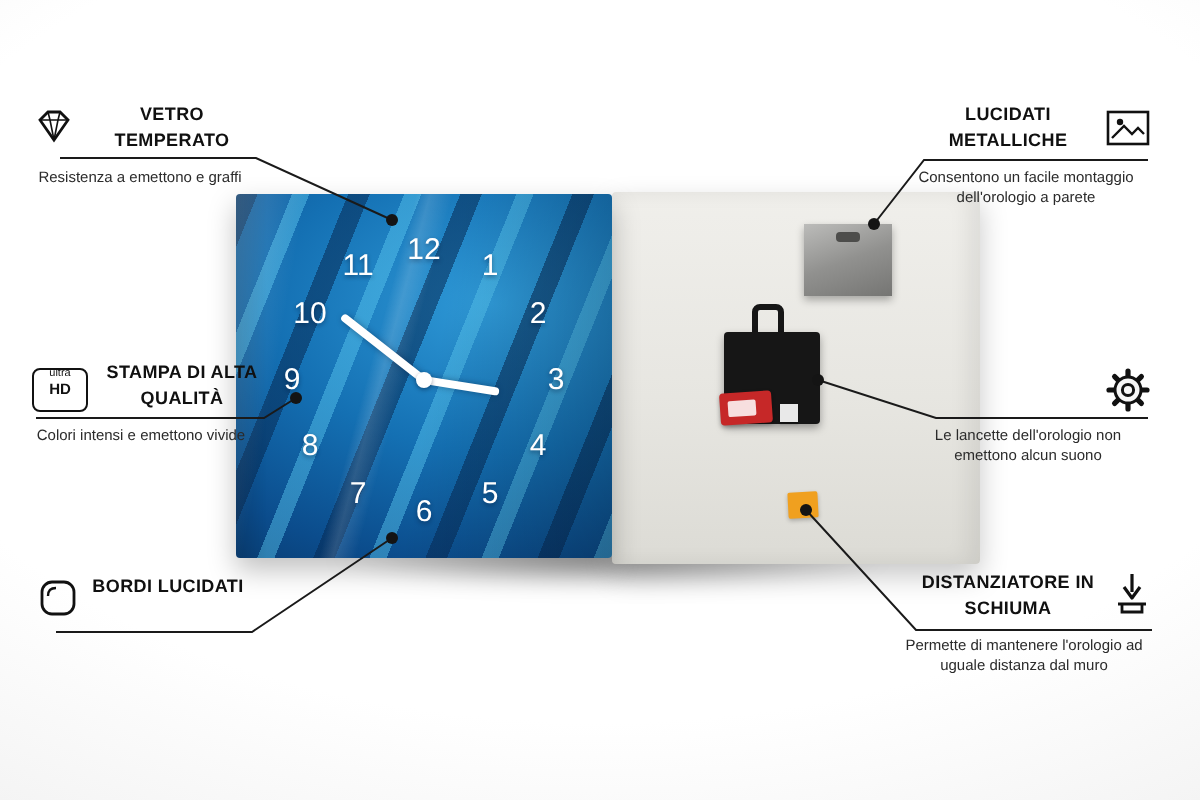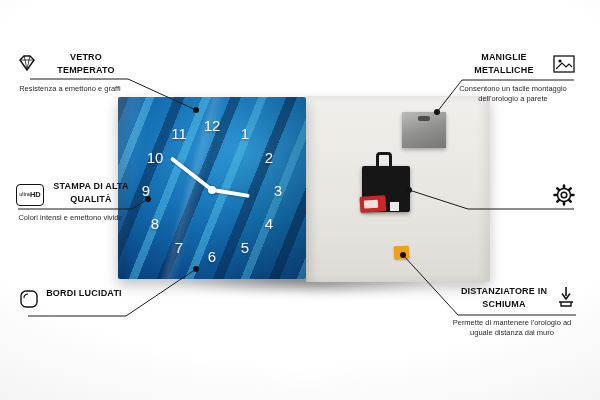--- a/index.html
+++ b/index.html
@@ -78,21 +78,21 @@
     position:absolute;z-index:6;font-size:9px;font-weight:bold;color:#101010;
     letter-spacing:0.2px;line-height:1.45;text-align:center;
   }
   .callout-desc{
     position:absolute;z-index:6;font-size:7.5px;color:#2b2b2b;line-height:1.35;text-align:center;
   }
   .callout-icon{position:absolute;z-index:6;}
   .icon-svg{display:block;}
   .ultrahd-box{
     width:26px;height:20px;border:1.3px solid #111;border-radius:4px;
-    display:flex;flex-direction:row;align-items:center;justify-content:center;line-height:1;
+    display:flex;flex-direction:column;align-items:center;line-height:1;
   }
   .ultrahd-top{font-size:5.5px;color:#111;}
   .ultrahd-bottom{font-size:7.5px;font-weight:bold;color:#111;}
 </style>
 </head>
 <body>
 
 <div class="stage">
 
   <div class="product-shadow"></div>
@@ -165,32 +165,33 @@
   </div>
   <div class="callout-title" style="left:40px;top:287px;width:88px;">BORDI LUCIDATI</div>
 
   <div class="callout-icon" style="left:552px;top:52px;">
     <svg class="icon-svg" width="24" height="24" viewBox="0 0 24 24">
       <rect x="2" y="4" width="20" height="16" fill="none" stroke="#111" stroke-width="1.3"></rect>
       <circle cx="8" cy="9" r="1.6" fill="#111"></circle>
       <path d="M4 17 L10 11 L14 15 L17 12 L20 15" fill="none" stroke="#111" stroke-width="1.2"></path>
     </svg>
   </div>
-  <div class="callout-title" style="left:458px;top:51px;width:92px;">MANIGLIE METALLICHE</div>
+  <div class="callout-title" style="left:458px;top:51px;width:92px;">LUCIDATI METALLICHE</div>
   <div class="callout-desc" style="left:450px;top:84px;width:126px;">Consentono un facile montaggio dell'orologio a parete</div>
 
   <div class="callout-icon" style="left:552px;top:183px;">
     <svg class="icon-svg" width="24" height="24" viewBox="0 0 24 24">
       <g stroke="#111" stroke-width="2.6" stroke-linecap="round">
         <path d="M12 2.5v4M12 17.5v4M2.5 12h4M17.5 12h4M5.3 5.3l2.8 2.8M15.9 15.9l2.8 2.8M18.7 5.3l-2.8 2.8M8.1 15.9l-2.8 2.8"></path>
       </g>
       <circle cx="12" cy="12" r="6.5" fill="#f6f6f6" stroke="#111" stroke-width="1.5"></circle>
       <circle cx="12" cy="12" r="2.8" fill="none" stroke="#111" stroke-width="1.5"></circle>
     </svg>
   </div>
+  <div class="callout-desc" style="left:452px;top:213px;width:124px;">Le lancette dell'orologio non emettono alcun suono</div>
 
   <div class="callout-icon" style="left:554px;top:285px;">
     <svg class="icon-svg" width="24" height="24" viewBox="0 0 24 24">
       <path d="M12 2 V11" fill="none" stroke="#111" stroke-width="1.6"></path>
       <path d="M8 8.5 L12 14 L16 8.5" fill="none" stroke="#111" stroke-width="1.6" stroke-linejoin="round"></path>
       <path d="M5 17 H19 M7 17 V21 H17 V17" fill="none" stroke="#111" stroke-width="1.4"></path>
     </svg>
   </div>
   <div class="callout-title" style="left:458px;top:285px;width:92px;">DISTANZIATORE IN SCHIUMA</div>
   <div class="callout-desc" style="left:446px;top:318px;width:132px;">Permette di mantenere l'orologio ad uguale distanza dal muro</div>

